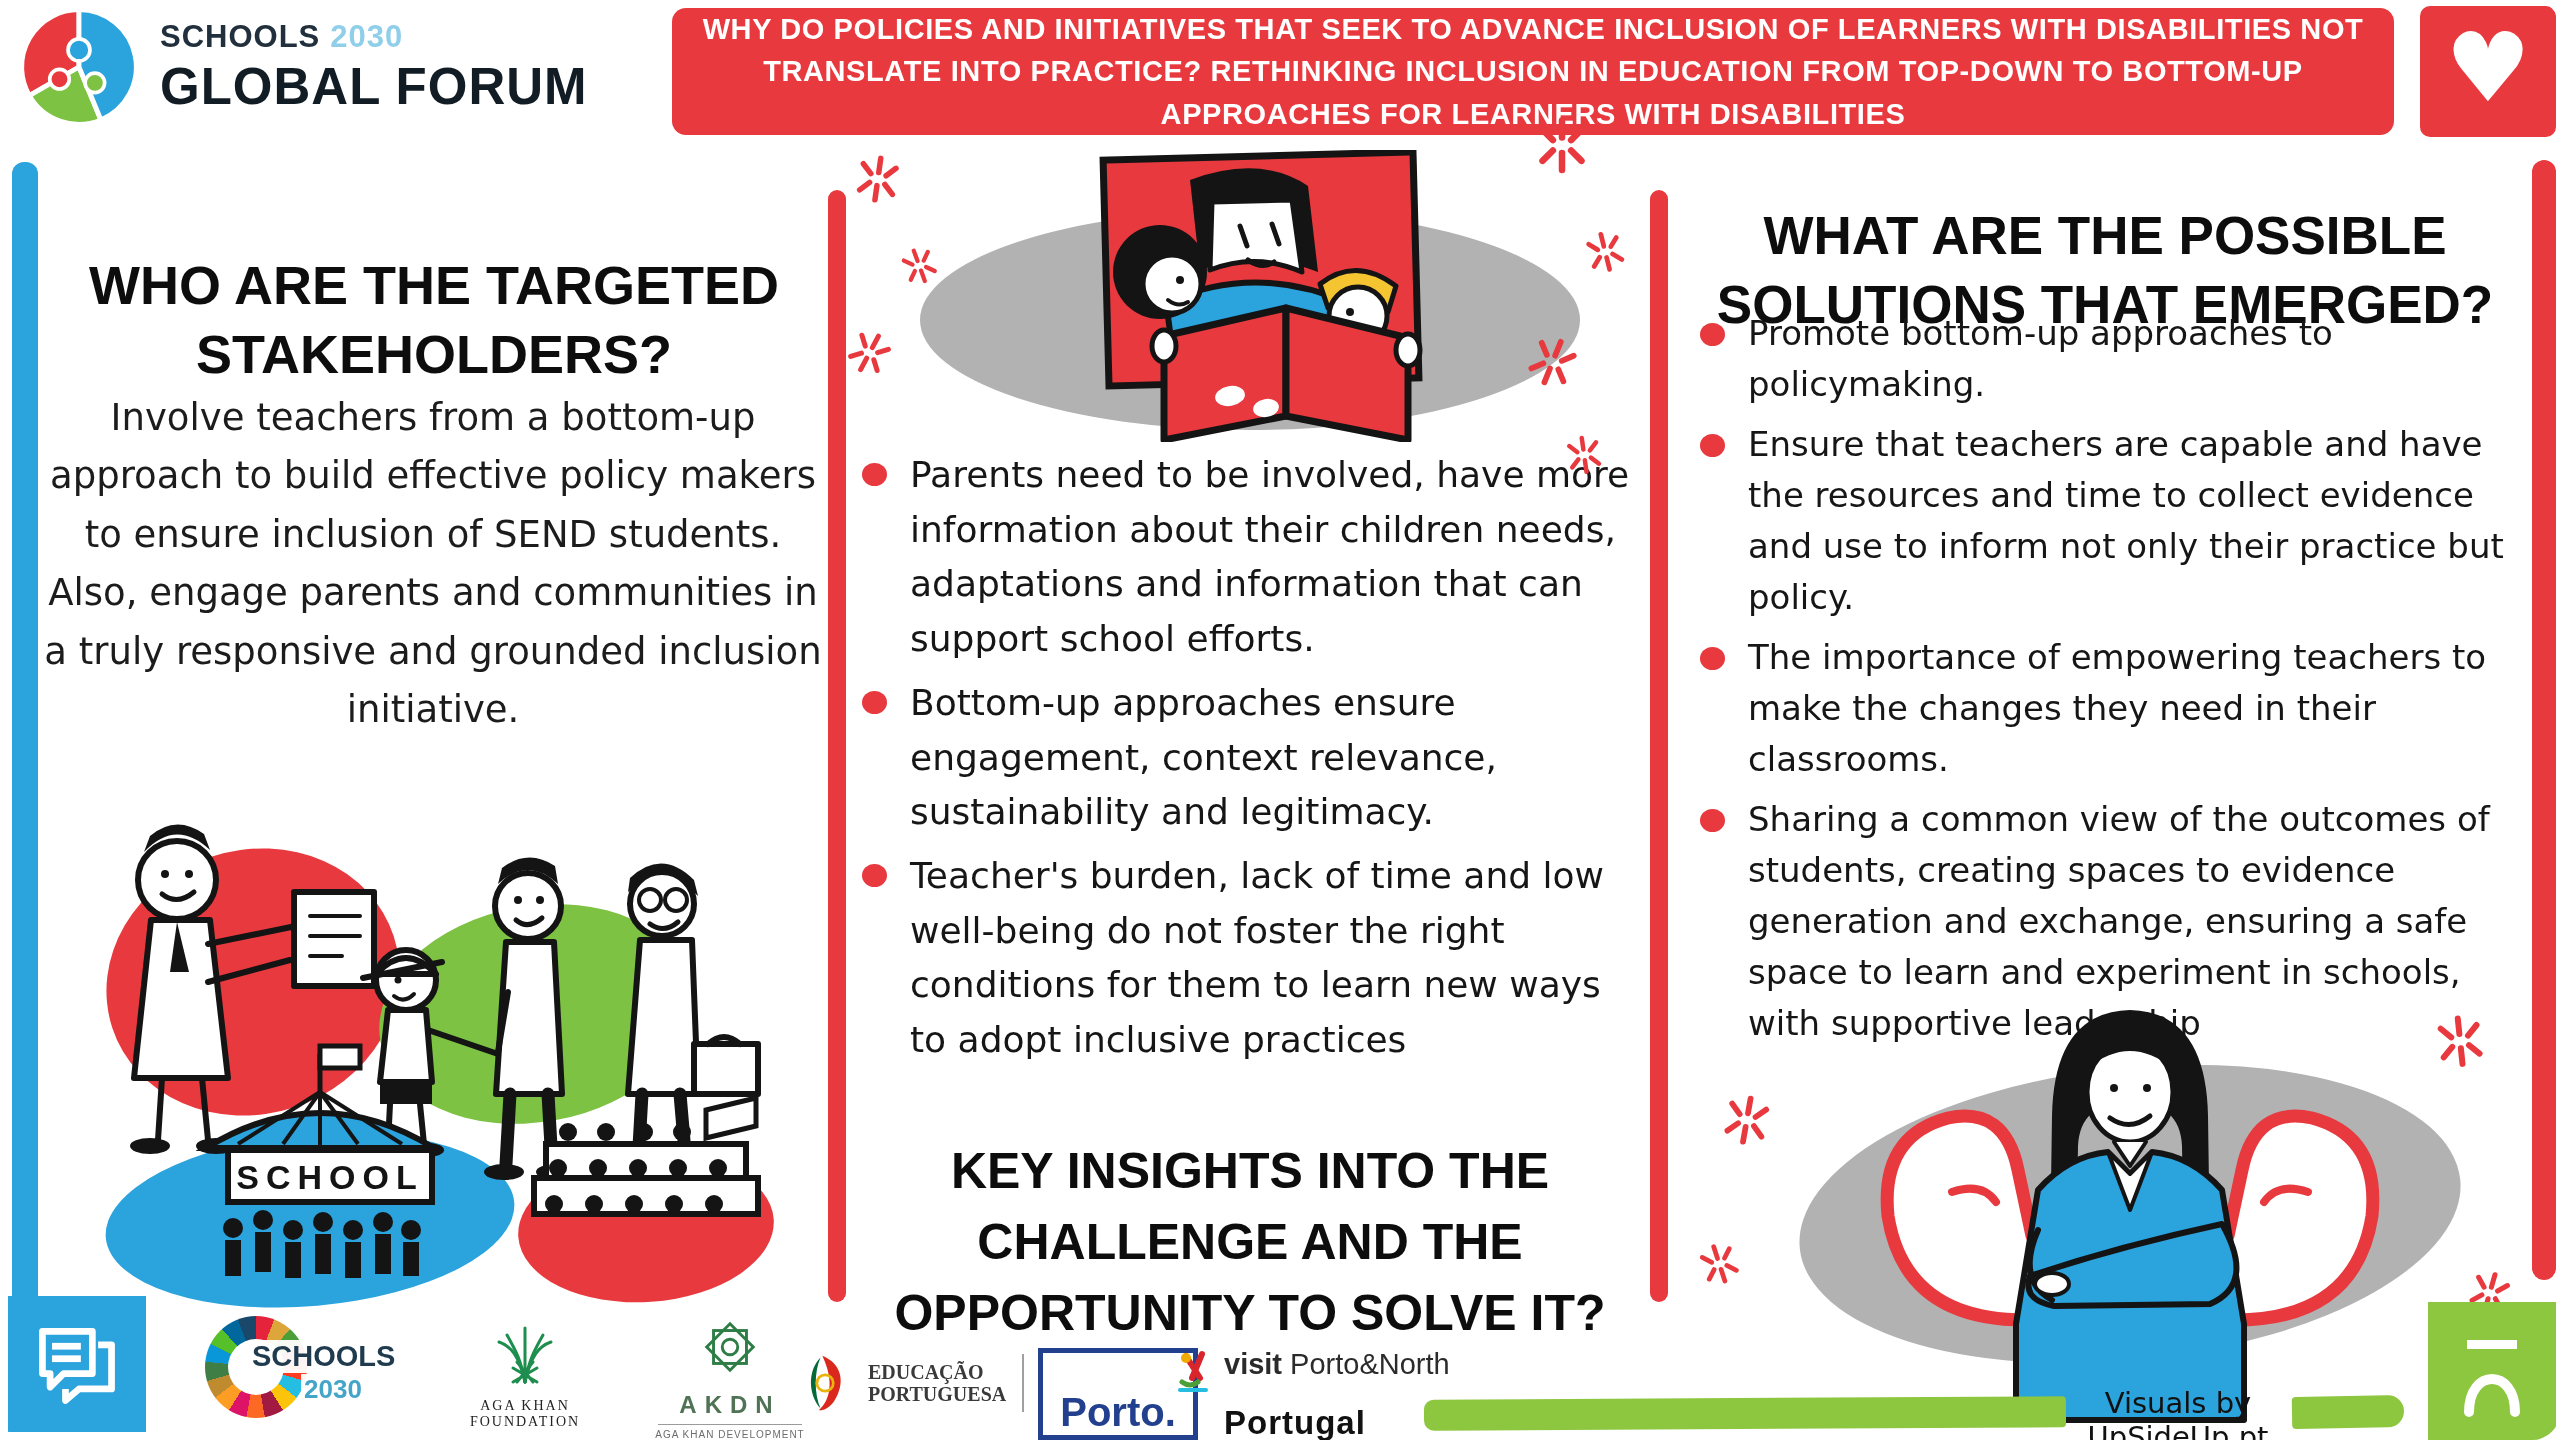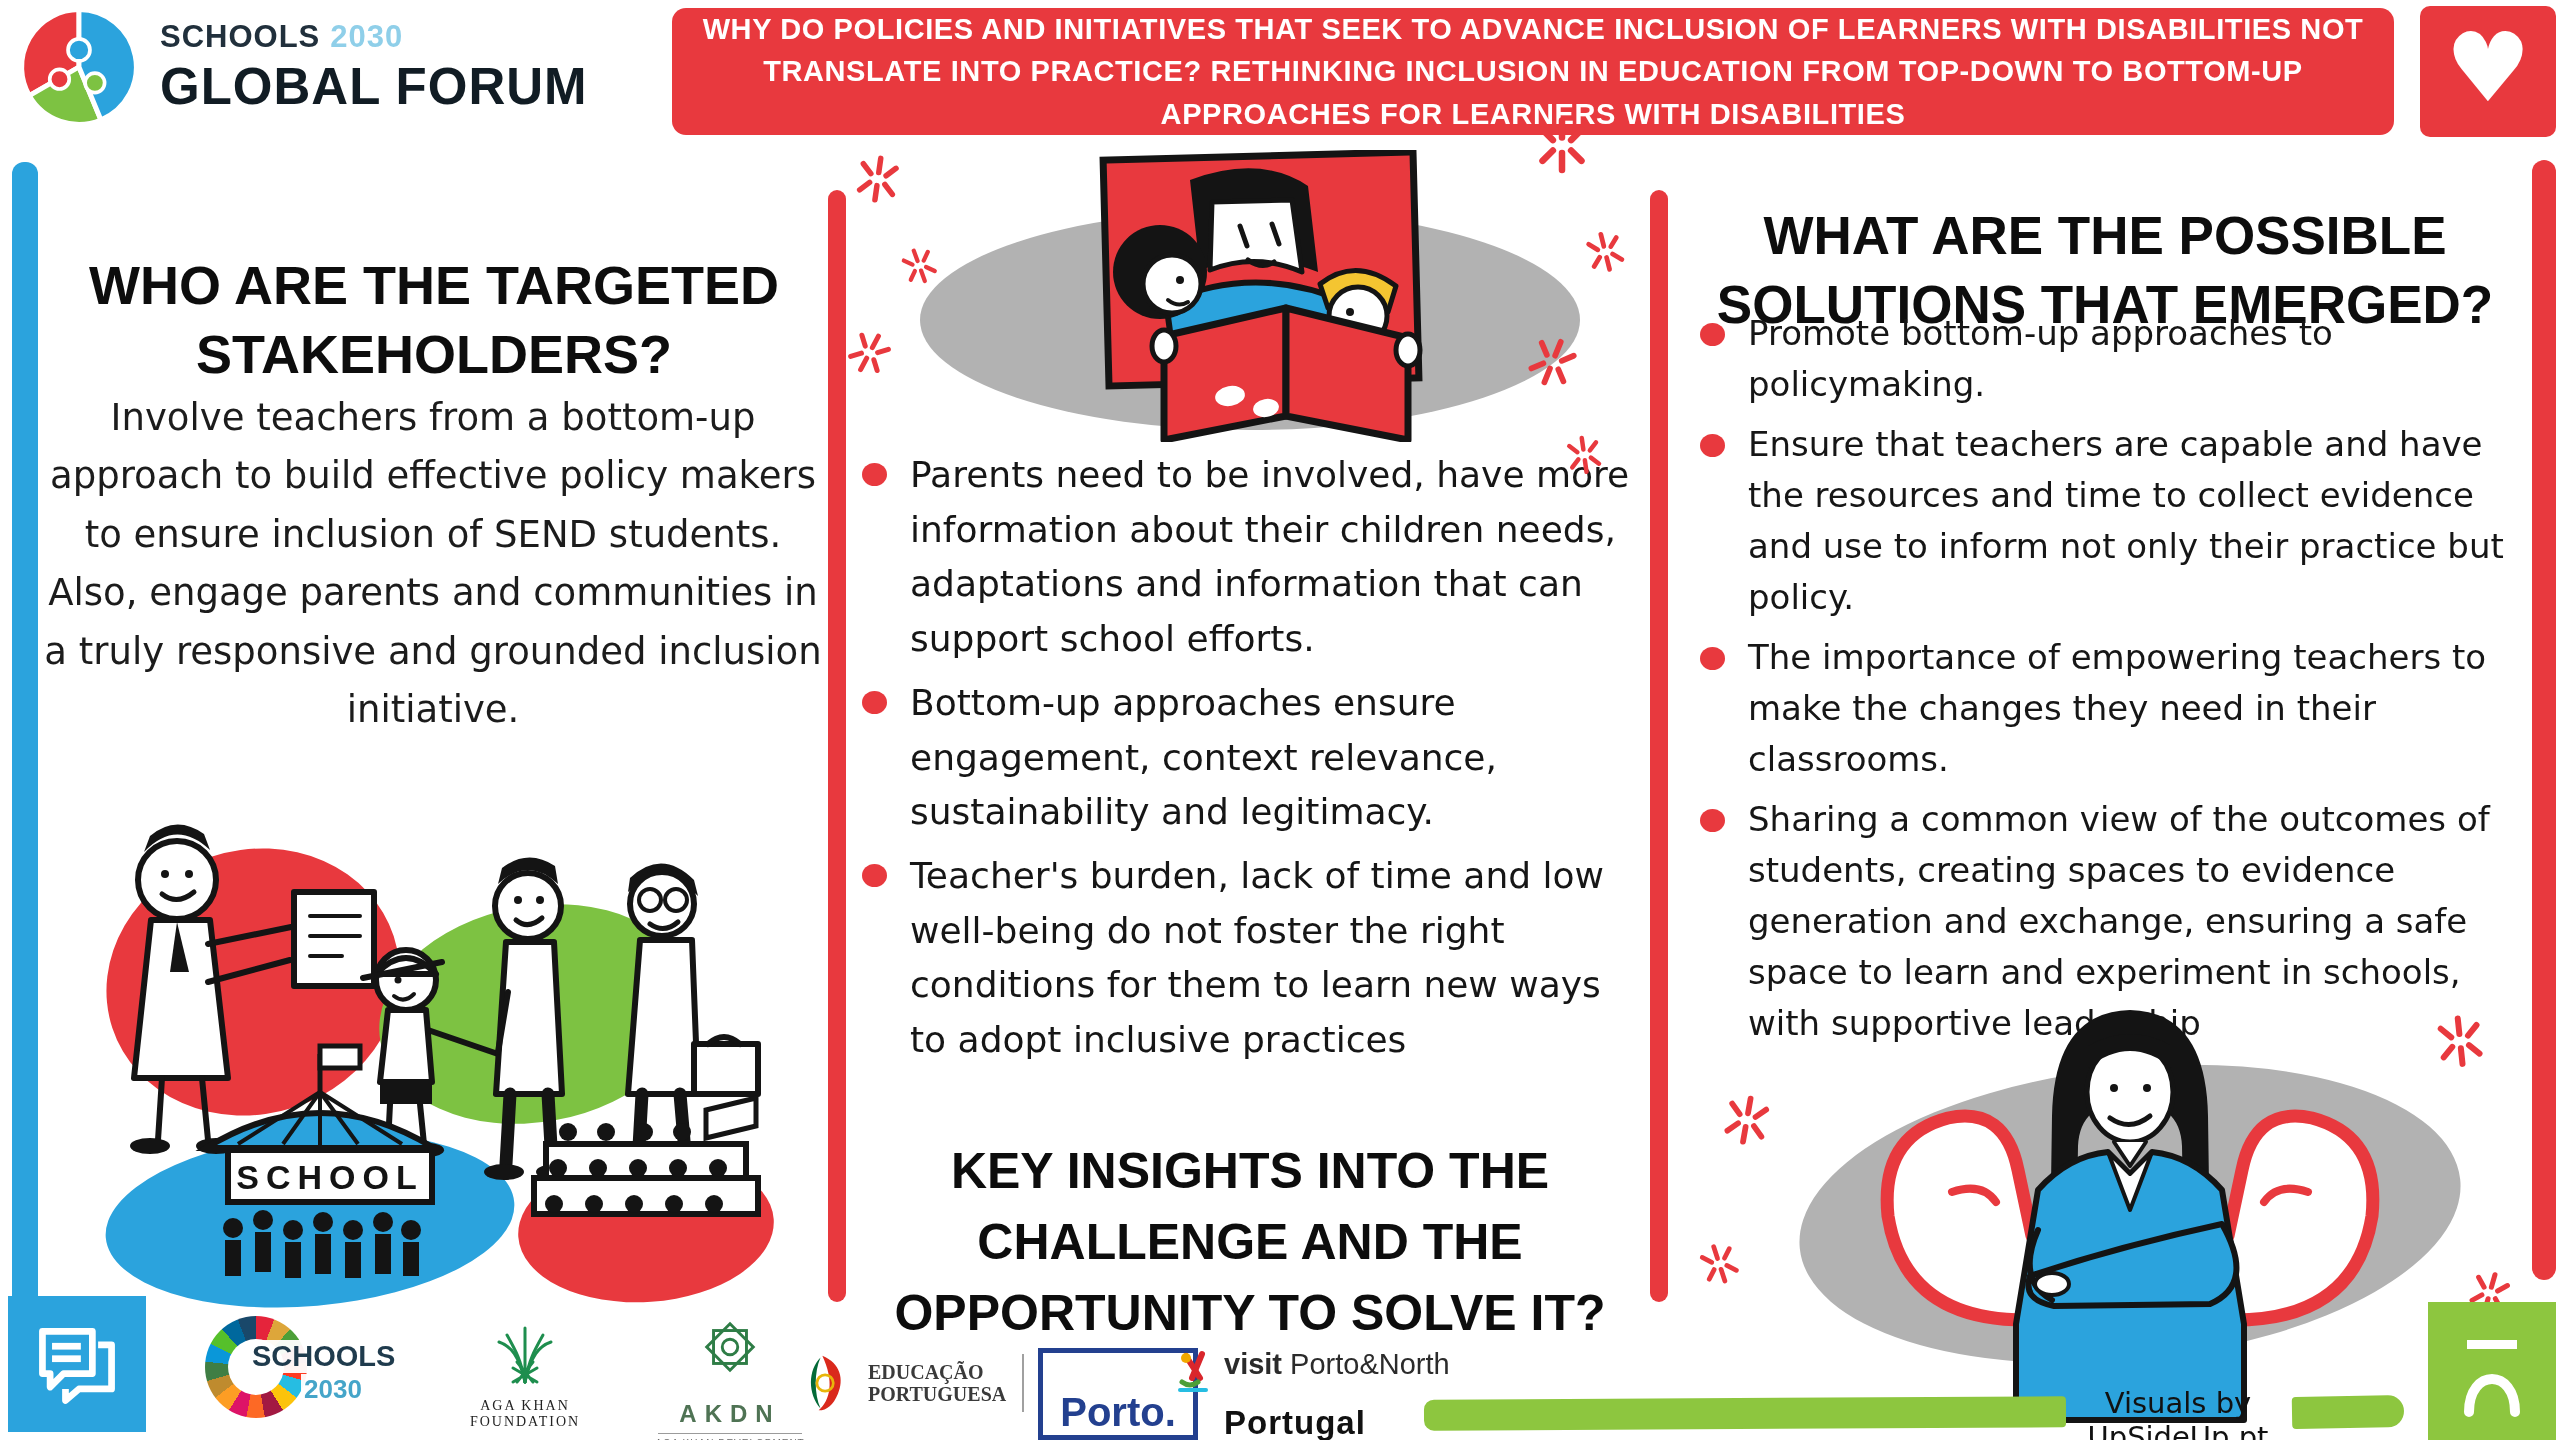--- a/index.html
+++ b/index.html
@@ -1,17 +1,17 @@
 <!DOCTYPE html>
 <html><head>
 <meta charset="utf-8">
 <style>
   html,body{margin:0;padding:0;background:#fff;}
   .poster{position:relative;width:2560px;height:1440px;background:#fff;overflow:hidden;
-          font-family:"Liberation Sans",sans-serif;}
+          font-family:"Liberation Sans",sans-serif;border-radius:28px;}
 
   
   .brand{position:absolute;left:18px;top:6px;display:flex;align-items:center;gap:20px;}
   .puzzle{width:122px;height:122px;}
   .brand-text .row1{font-size:31px;font-weight:700;color:#21303c;letter-spacing:1px;}
   .row1 .year{color:#8fcfe9;font-weight:600;margin-left:10px;}
   .brand-text .row2{font-size:51px;font-weight:800;color:#111c24;letter-spacing:1px;margin-top:2px;}
 
   .banner{position:absolute;left:672px;top:8px;width:1722px;height:127px;background:#e8393e;
           border-radius:14px;color:#fff;font-weight:700;font-size:29px;line-height:1.45;
@@ -68,21 +68,21 @@
                    border-radius:50%;background:#fff;}
   .sdg-name{position:absolute;left:44px;top:24px;font-weight:800;font-size:29px;color:#1f3b4d;
             background:rgba(255,255,255,.95);padding:0 3px;}
   .sdg-year{position:absolute;left:96px;top:58px;font-weight:700;font-size:26px;color:#45a5c9;
             background:rgba(255,255,255,.95);padding:0 3px;}
 
   .akf{position:absolute;left:430px;top:1318px;width:190px;text-align:center;}
   .akf-label{font-family:"Liberation Serif",serif;font-size:14px;letter-spacing:2px;color:#222;margin-top:4px;}
 
   .akdn{position:absolute;left:640px;top:1316px;width:180px;text-align:center;}
-  .akdn-abbr{font-size:24px;letter-spacing:8px;color:#4f7354;font-weight:600;margin-top:18px;}
+  .akdn-abbr{font-size:24px;letter-spacing:8px;color:#4f7354;font-weight:600;margin-top:9px;}
   .akdn-rule{border-top:1px solid #9b9b9b;margin:5px 18px 4px;}
   .akdn-label{font-size:10px;color:#6d6d6d;letter-spacing:1px;}
 
   .rp{position:absolute;left:800px;top:1352px;display:flex;align-items:center;gap:16px;}
   .rp-name{font-family:"Liberation Serif",serif;font-weight:700;font-size:20px;color:#3a3a3a;line-height:1.12;}
   .rp-div{width:2px;height:58px;background:#a0a0a0;}
   .rp-sub{font-size:12px;color:#8a8a8a;letter-spacing:2px;}
 
   .porto{position:absolute;left:1038px;top:1348px;width:150px;height:82px;border:5px solid #23408f;
          display:flex;align-items:flex-end;justify-content:center;background:#fff;}

